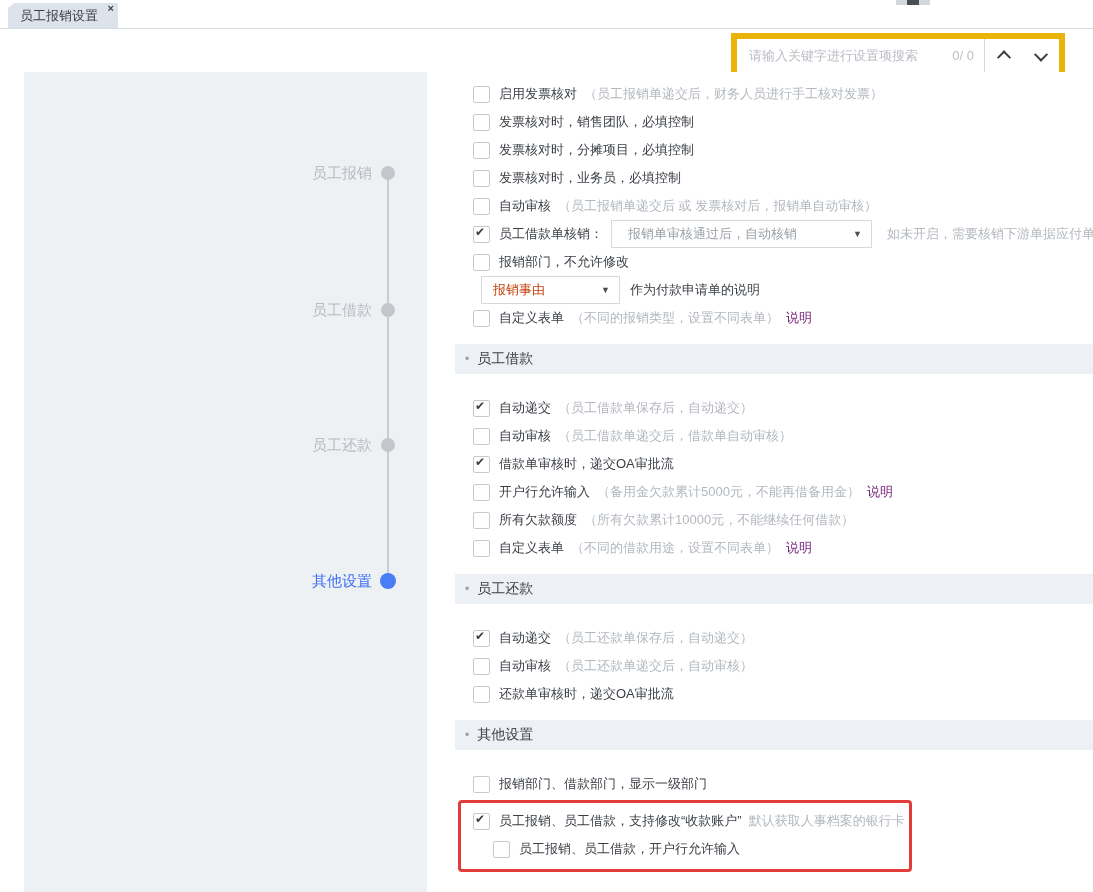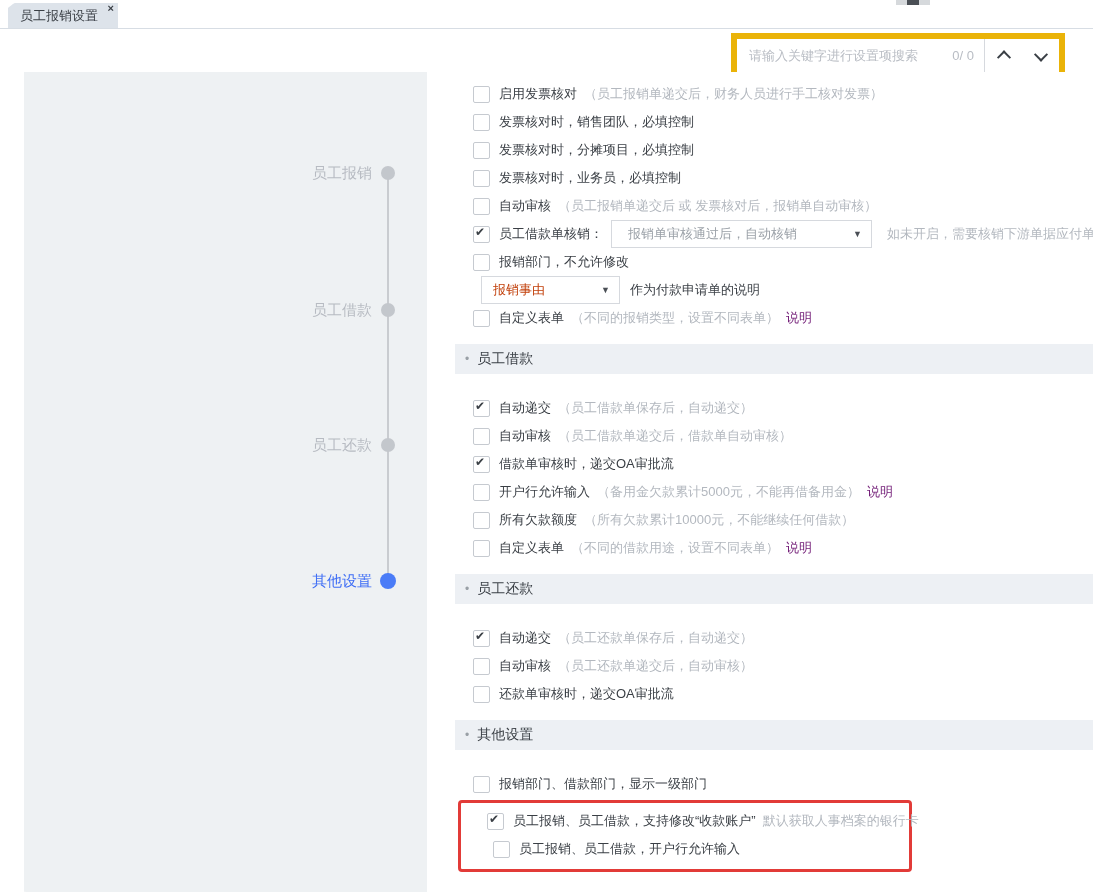--- a/index.html
+++ b/index.html
@@ -46,21 +46,21 @@
   .hint{color:#b3b8bf;margin-left:7px;}
   .suffix{margin-left:2px;}
   .link{color:#701a75;margin-left:7px;cursor:pointer;text-decoration:none;}
   .dd{height:26px;border:1px solid #d6d9de;display:inline-flex;align-items:center;padding:0 9px 0 11px;margin:0 8px;background:#fff;cursor:pointer;gap:44px;}
   .dd .dd-t{font-size:13px;color:#c2410c;}
   .dd .arr{margin-left:12px;font-size:9px;color:#4a4f55;}
   .dd.muted .dd-t{color:#9ba1a8;}
   .dd.muted{padding:0 9px 0 16px;}
   .dd.narrow{min-width:106px;justify-content:space-between;}
   .redbox{margin:2px 0 0 31px;width:436px;border:3px solid #e23b38;border-radius:4px;padding:4px 0 6px 12px;}
-  .redbox .row{margin-left:14px;}
+  .redbox .row{margin-left:0;}
   .redbox .row.indent{margin-left:20px;}
 </style>
 </head>
 <body>
 
 <div class="screen">
 
   <div class="tabbar">
     <div class="tab">
       <span>员工报销设置</span>

